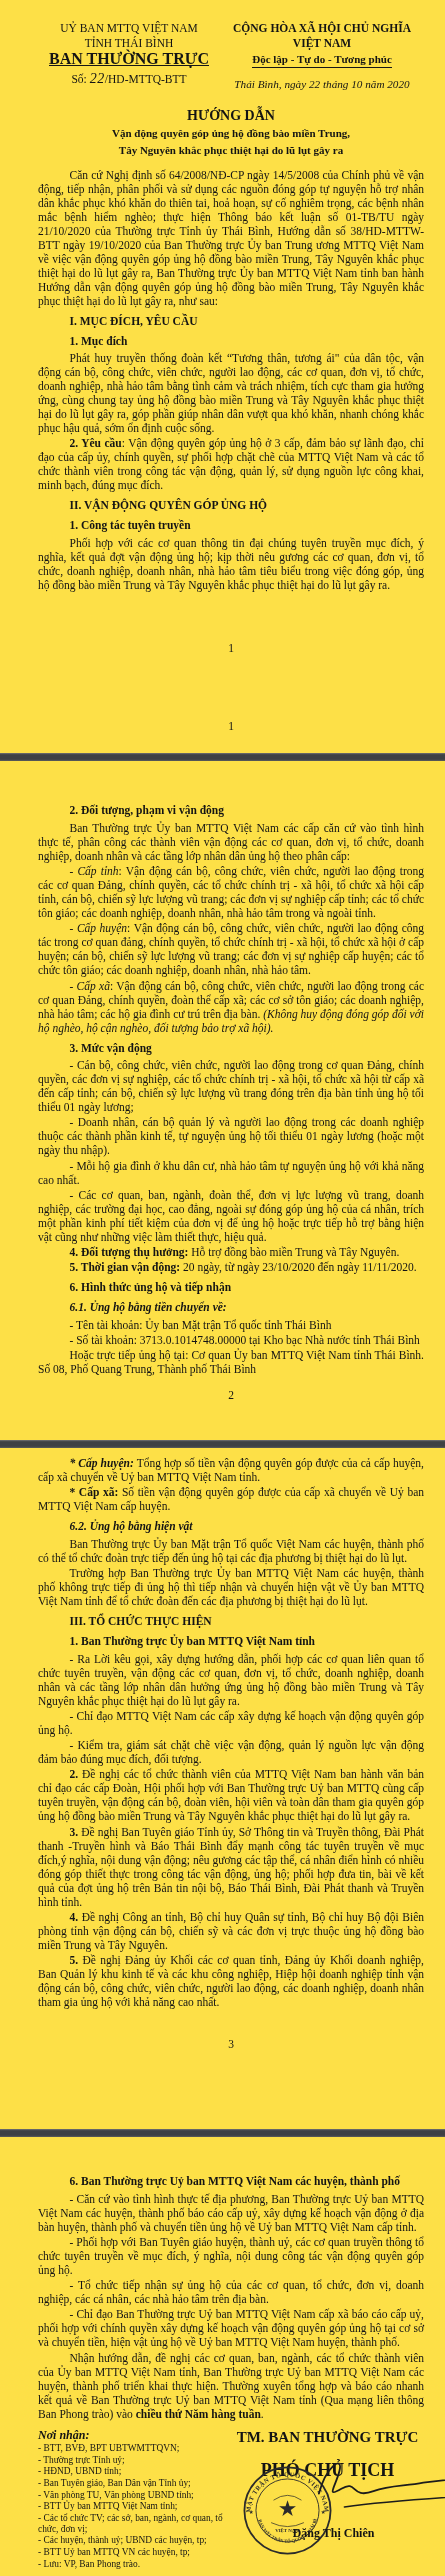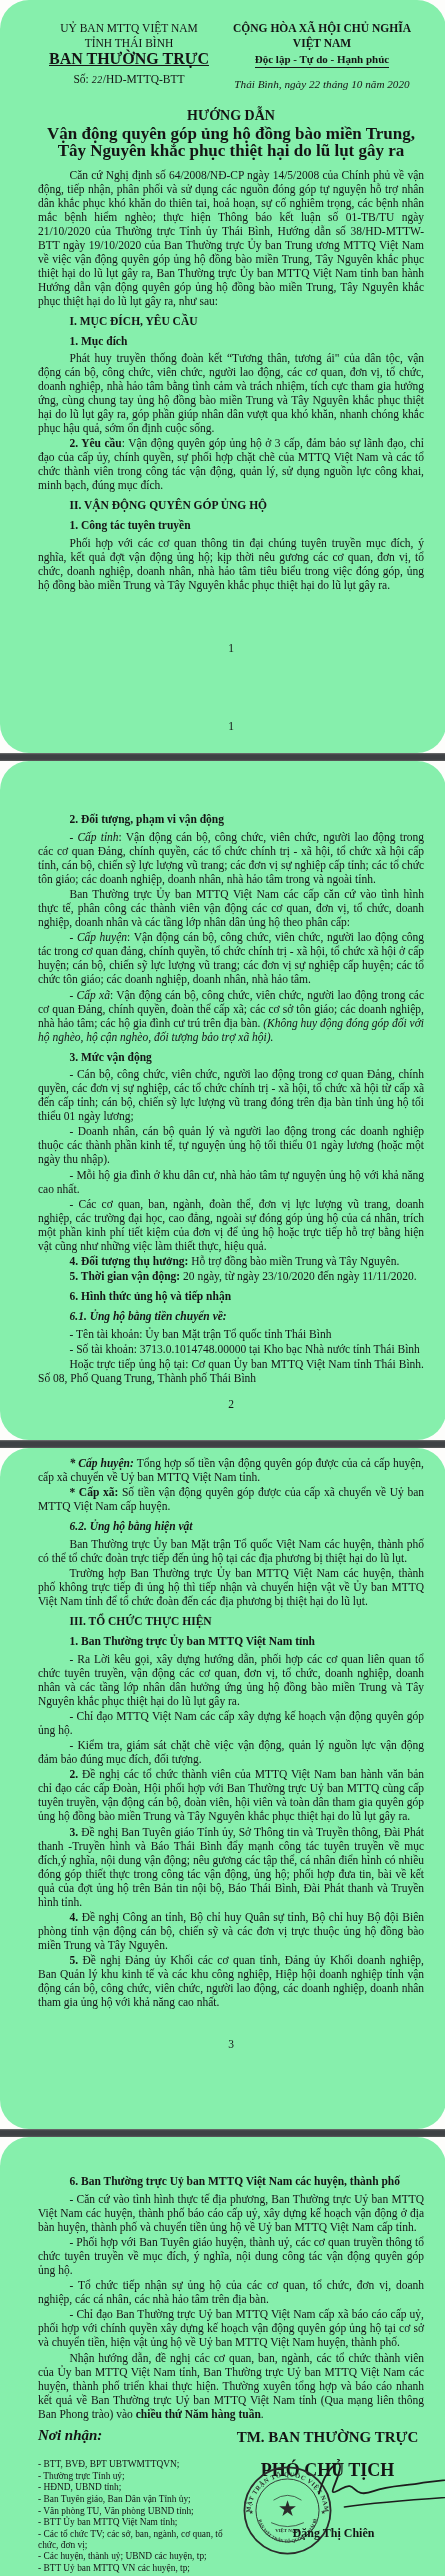--- a/index.html
+++ b/index.html
@@ -1,56 +1,56 @@
 <!DOCTYPE html>
 <html style="font-size:9.7px"><head>
 <meta charset="utf-8">
 <style>
   html,body{margin:0;padding:0;background:#e9e9e9;}
   .doc{width:446px;background:#fdfdfb;color:#141414;
        font-family:"Liberation Serif","DejaVu Serif",serif;
        font-size:11.5px;line-height:14px;}
   .page{position:relative;box-sizing:border-box;width:446px;overflow:hidden;
-        padding:0 22px 0 38px;background:#86efac;border-radius:29px;}
+        padding:0 22px 0 38px;background:#fde047;}
   .page1{height:753px;padding-top:20.6px;}
-  .page2{height:679px;padding-top:43px;}
+  .page2{height:679px;padding-top:34px;}
   .page3{height:681px;}
   .page4{height:572px;padding-top:29px;}
   .sep{height:7.9px;width:446px;
        background:linear-gradient(180deg,#757575,#3e4144 22%,#3e4144 78%,#5d5d5d);}
   
   .hdr{display:flex;}
   .hdr-left{width:182px;text-align:center;}
   .hdr-right{flex:1;text-align:center;}
   .org{font-size:11.5px;line-height:15px;}
   .org-bold{font-size:16px;line-height:15.7px;font-weight:bold;}
   .u{border-bottom:1.2px solid #161616;padding-bottom:0.6px;display:inline-block;line-height:13.3px;}
   .so-line{margin-top:5.4px;font-size:11.5px;}
-  .handnum{font-style:italic;font-size:10px;letter-spacing:0.6px;}
+  .handnum{font-style:italic;font-size:14px;letter-spacing:0.6px;}
   .nat1{font-weight:bold;font-size:11.5px;line-height:15px;}
   .nat2{font-weight:bold;font-size:11px;margin-top:1.2px;}
   .date-line{font-style:italic;font-size:11.2px;margin-top:9.7px;}
   
   .title{text-align:center;margin-top:15.7px;}
   .title-kicker{font-weight:bold;font-size:14px;line-height:18px;}
-  .title-line{font-weight:bold;font-size:17px;line-height:17px;}
+  .title-line{font-weight:bold;font-size:11px;line-height:17px;}
   .body-blocks{margin-top:8.5px;}
   
   .blk{margin:1.2px 0;}
   .blk.p{text-align:justify;text-indent:31.5px;}
   .blk.h{font-weight:bold;text-indent:31.5px;margin:6px 0 3.6px;}
   .blk.pn{text-align:center;text-indent:0;}
   .blk.sp{margin:0;}
   .b{font-weight:bold;}
   .i{font-style:italic;}
   .bi{font-weight:bold;font-style:italic;}
   
   .footer{display:flex;margin-top:9.7px;}
   .recips{width:193px;font-size:9.4px;line-height:11px;}
-  .recips-title{font-weight:bold;font-style:italic;font-size:15px;margin-bottom:18px;}
+  .recips-title{font-weight:bold;font-style:italic;font-size:12px;margin-bottom:2px;}
   .recip-item{margin:0.6px 0;}
   .signblock{flex:1;position:relative;text-align:center;height:151px;}
   .sign-org{font-weight:bold;font-size:15px;}
   .sign-role{font-weight:bold;font-size:18px;margin-top:19px;}
   .seal-wrap{position:absolute;left:11px;top:35px;width:91px;height:91px;}
   .sig-wrap{position:absolute;left:77px;top:20.6px;width:182px;height:73px;}
   .signer{position:absolute;left:0;right:-12px;top:96px;text-align:center;
           font-weight:bold;font-size:12px;}
 </style>
 </head>
@@ -61,21 +61,21 @@
   <div class="page page1">
     <div class="hdr">
       <div class="hdr-left">
         <div class="org">UỶ BAN MTTQ VIỆT NAM</div>
         <div class="org">TỈNH THÁI BÌNH</div>
         <div class="org-bold"><span class="u">BAN THƯỜNG TRỰC</span></div>
         <div class="so-line"><span>Số:</span> <span class="handnum">22</span><span>/HD-MTTQ-BTT</span></div>
       </div>
       <div class="hdr-right">
         <div class="nat1">CỘNG HÒA XÃ HỘI CHỦ NGHĨA VIỆT NAM</div>
-        <div class="nat2"><span class="u">Độc lập - Tự do - Hạnh phúc</span></div>
+        <div class="nat2"><span class="u">Độc lập - Tự do - Tương phúc</span></div>
         <div class="date-line">Thái Bình, ngày 22 tháng 10 năm 2020</div>
       </div>
     </div>
 
     <div class="title">
       <div class="title-kicker">HƯỚNG DẪN</div>
       <div class="title-line">Vận động quyên góp ủng hộ đồng bào miền Trung,</div>
       <div class="title-line">Tây Nguyên khắc phục thiệt hại do lũ lụt gây ra</div>
     </div>
 
@@ -93,22 +93,22 @@
         <div class="blk sp" style="height: 61px;"></div>
         <div class="blk pn"><span>1</span></div>
       </div>
   </div>
 
   <div class="sep"></div>
 
   <div class="page page2">
     <div class="body-blocks">
         <div class="blk h"><span>2. Đối tượng, phạm vi vận động</span></div>
+        <div class="blk p"><span>Ban Thường trực Ủy ban MTTQ Việt Nam các cấp căn cứ vào tình hình thực tế, phân công các thành viên vận động các cơ quan, đơn vị, tổ chức, doanh nghiệp, doanh nhân và các tầng lớp nhân dân ủng hộ theo phân cấp:</span></div>
         <div class="blk p"><span class="i">- Cấp tỉnh</span><span>: Vận động cán bộ, công chức, viên chức, người lao động trong các cơ quan Đảng, chính quyền, các tổ chức chính trị - xã hội, tổ chức xã hội cấp tỉnh, cán bộ, chiến sỹ lực lượng vũ trang; các đơn vị sự nghiệp cấp tỉnh; các tổ chức tôn giáo; các doanh nghiệp, doanh nhân, nhà hảo tâm trong và ngoài tỉnh.</span></div>
-        <div class="blk p"><span>Ban Thường trực Ủy ban MTTQ Việt Nam các cấp căn cứ vào tình hình thực tế, phân công các thành viên vận động các cơ quan, đơn vị, tổ chức, doanh nghiệp, doanh nhân và các tầng lớp nhân dân ủng hộ theo phân cấp:</span></div>
         <div class="blk p"><span class="i">- Cấp huyện</span><span>: Vận động cán bộ, công chức, viên chức, người lao động công tác trong cơ quan đảng, chính quyền, tổ chức chính trị - xã hội, tổ chức xã hội ở cấp huyện; cán bộ, chiến sỹ lực lượng vũ trang; các đơn vị sự nghiệp cấp huyện; các tổ chức tôn giáo; các doanh nghiệp, doanh nhân, nhà hảo tâm.</span></div>
         <div class="blk p"><span class="i">- Cấp xã</span><span>: Vận động cán bộ, công chức, viên chức, người lao động trong các cơ quan Đảng, chính quyền, đoàn thể cấp xã; các cơ sở tôn giáo; các doanh nghiệp, nhà hảo tâm; các hộ gia đình cư trú trên địa bàn. </span><span class="i">(Không huy động đóng góp đối với hộ nghèo, hộ cận nghèo, đối tượng bảo trợ xã hội).</span></div>
         <div class="blk h"><span>3. Mức vận động</span></div>
         <div class="blk p"><span>- Cán bộ, công chức, viên chức, người lao động trong cơ quan Đảng, chính quyền, các đơn vị sự nghiệp, các tổ chức chính trị - xã hội, tổ chức xã hội từ cấp xã đến cấp tỉnh; cán bộ, chiến sỹ lực lượng vũ trang đóng trên địa bàn tỉnh ủng hộ tối thiểu 01 ngày lương;</span></div>
         <div class="blk p"><span>- Doanh nhân, cán bộ quản lý và người lao động trong các doanh nghiệp thuộc các thành phần kinh tế, tự nguyện ủng hộ tối thiểu 01 ngày lương (hoặc một ngày thu nhập).</span></div>
         <div class="blk p"><span>- Mỗi hộ gia đình ở khu dân cư, nhà hảo tâm tự nguyện ủng hộ với khả năng cao nhất.</span></div>
         <div class="blk p"><span>- Các cơ quan, ban, ngành, đoàn thể, đơn vị lực lượng vũ trang, doanh nghiệp, các trường đại học, cao đẳng, ngoài sự đóng góp ủng hộ của cá nhân, trích một phần kinh phí tiết kiệm của đơn vị để ủng hộ hoặc trực tiếp hỗ trợ bằng hiện vật cũng như những việc làm thiết thực, hiệu quả.</span></div>
         <div class="blk p"><span class="b">4. Đối tượng thụ hưởng:</span><span> Hỗ trợ đồng bào miền Trung và Tây Nguyên.</span></div>
         <div class="blk p"><span class="b">5. Thời gian vận động:</span><span> 20 ngày, từ ngày 23/10/2020 đến ngày 11/11/2020.</span></div>
         <div class="blk h"><span>6. Hình thức ủng hộ và tiếp nhận</span></div>

